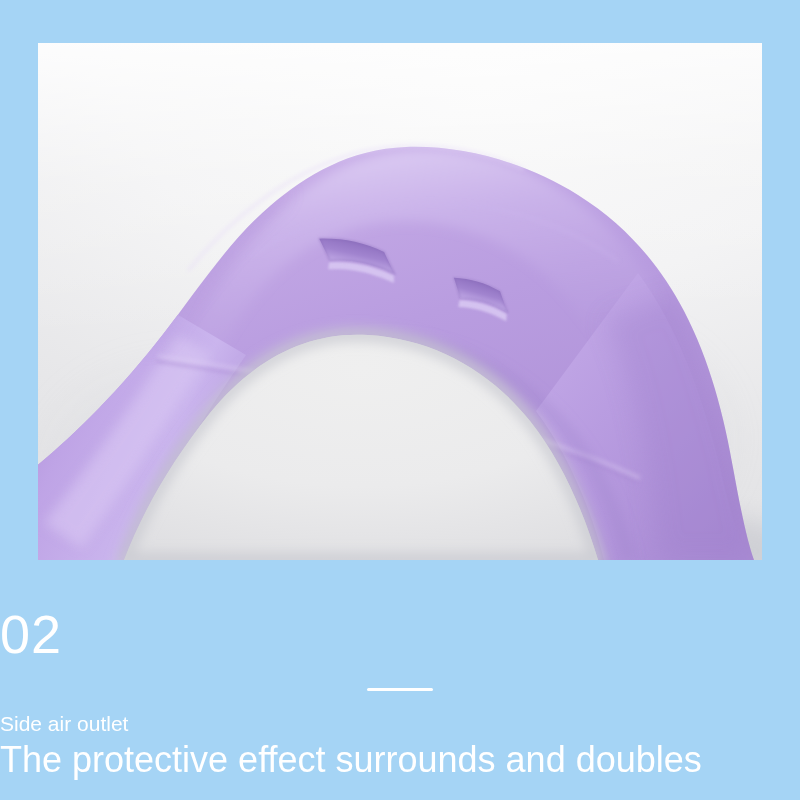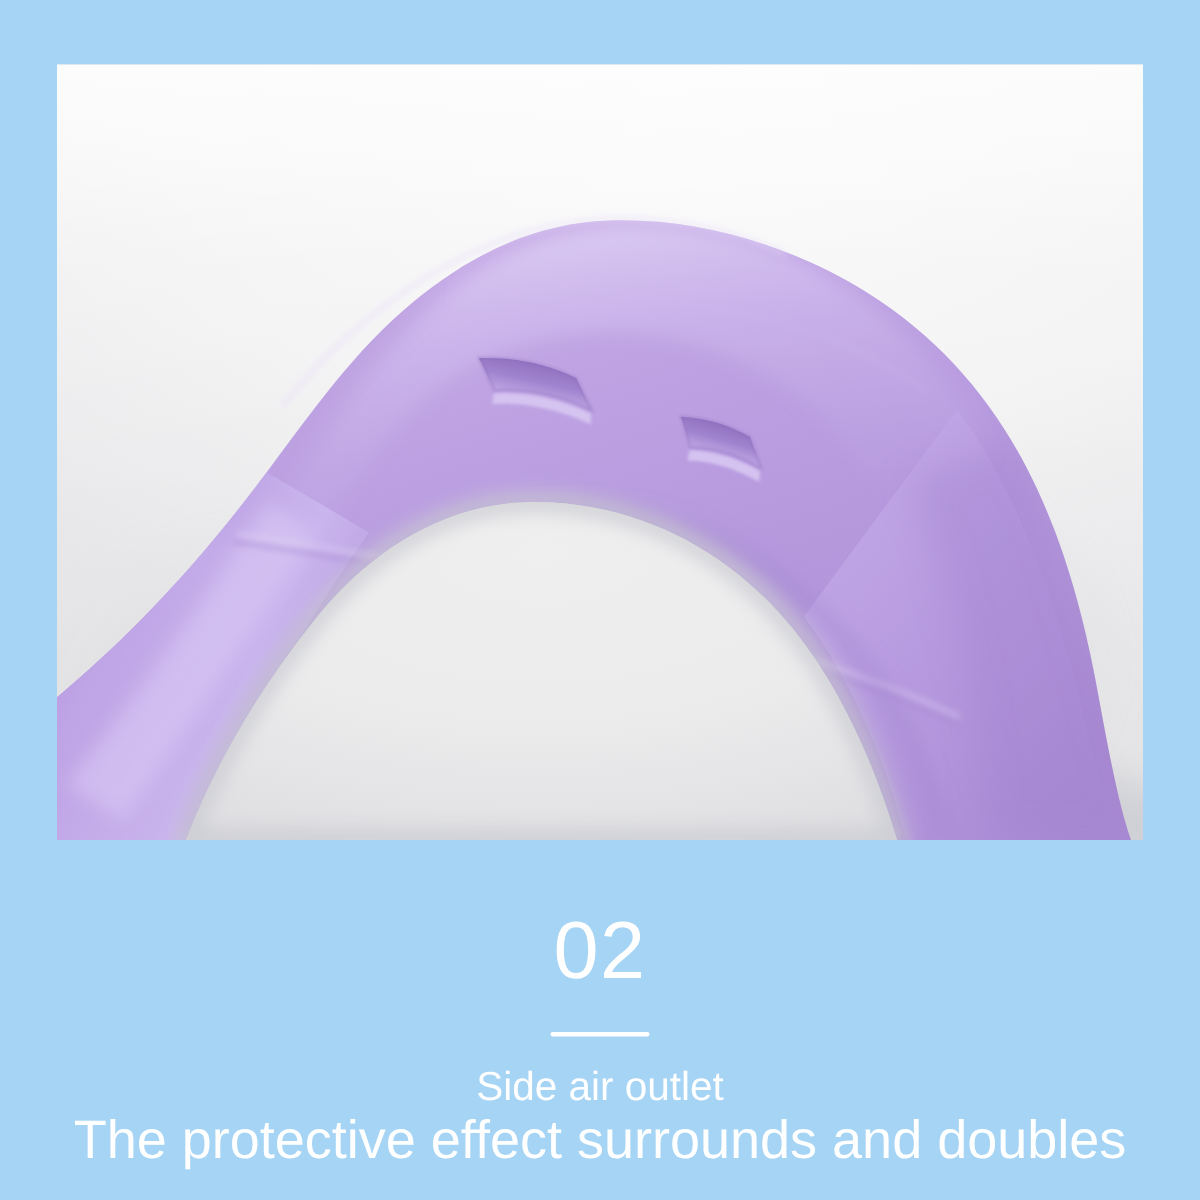--- a/index.html
+++ b/index.html
@@ -77,21 +77,20 @@
     height: 100%;
   }
 
   
   #caption {
     position: absolute;
     left: 0;
     top: 560px;
     width: 800px;
     height: 212px;
-    text-align: center;
     color: #ffffff;
   }
   #step-number {
     position: absolute;
     left: 0;
     top: 45px;
     width: 800px;
     font-size: 54px;
     line-height: 58px;
     font-weight: 300;
@@ -105,21 +104,21 @@
     width: 66px;
     height: 3px;
     background: #ffffff;
     border-radius: 2px;
   }
   #caption-line-1 {
     position: absolute;
     left: 0;
     top: 146px;
     width: 800px;
-    font-size: 27px;
+    font-size: 21px;
     line-height: 36px;
     font-weight: 400;
     color: #ffffff;
   }
   #caption-line-2 {
     position: absolute;
     left: 0;
     top: 182px;
     width: 800px;
     font-size: 36px;

